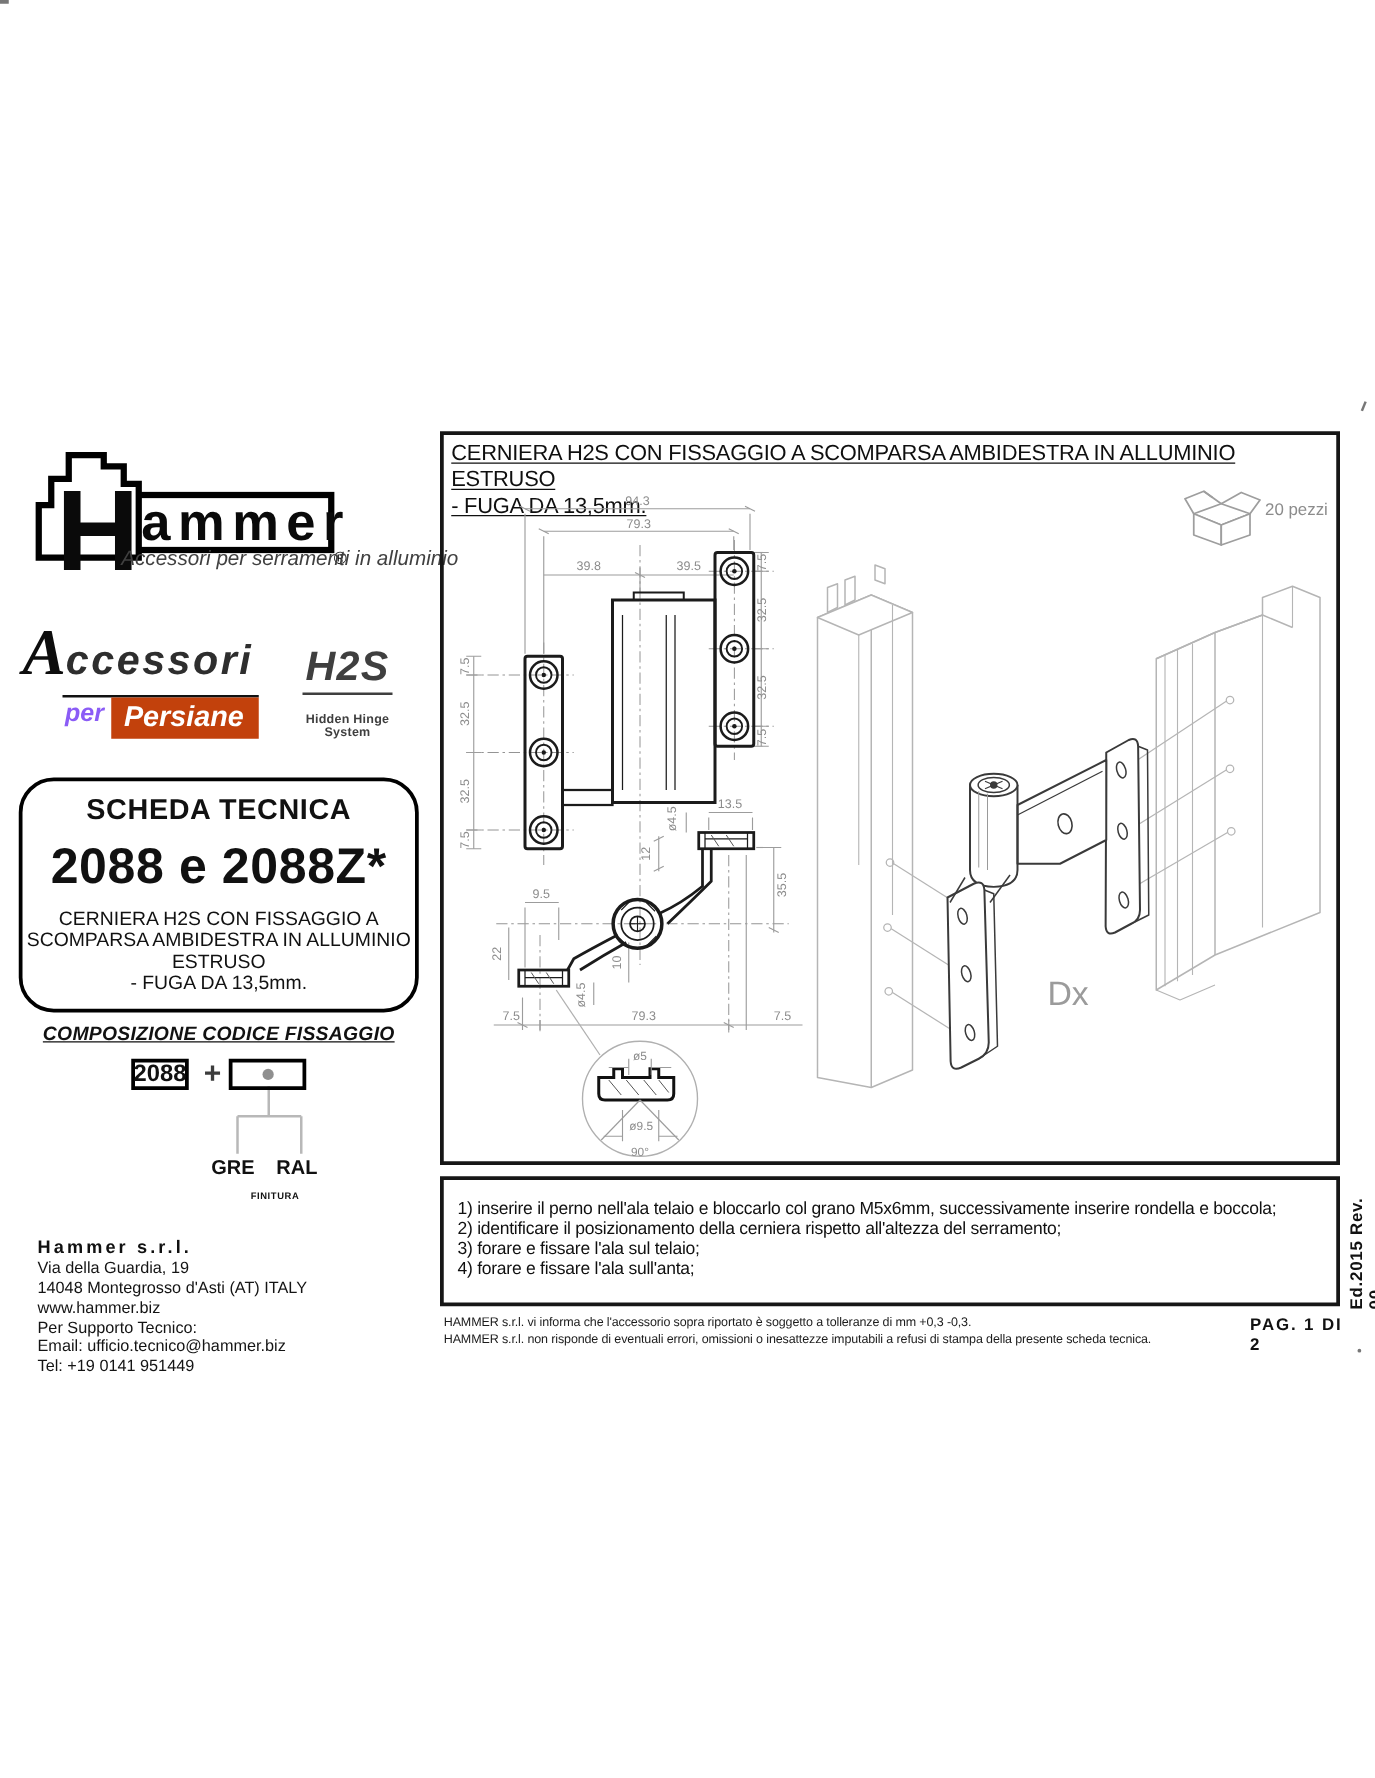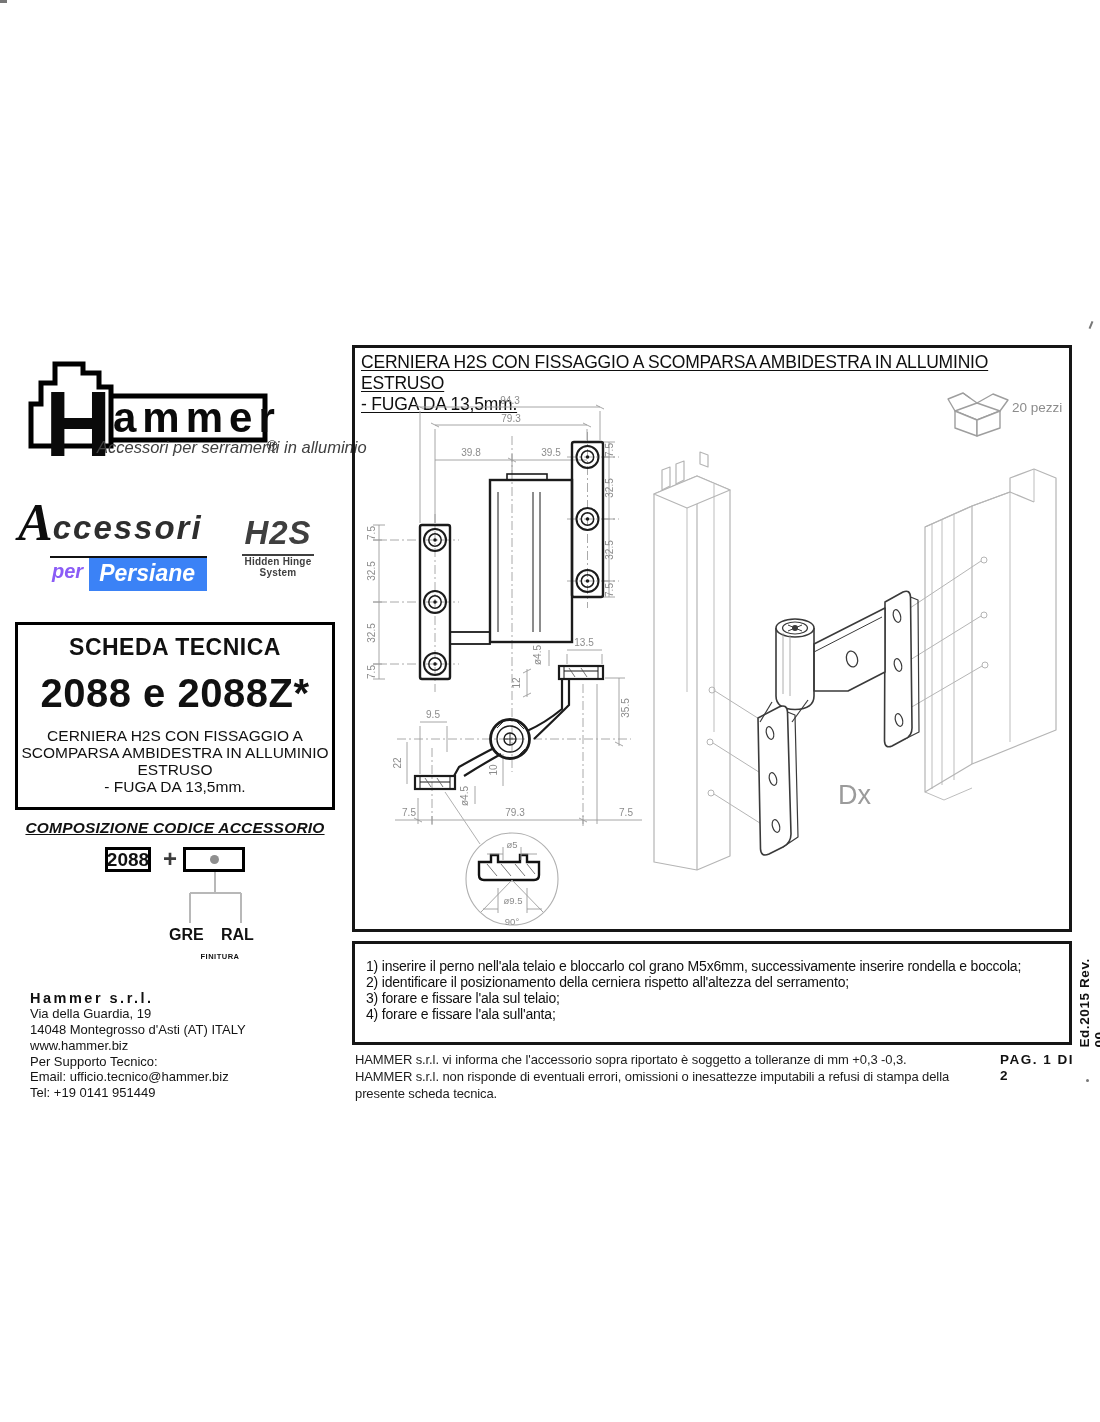--- a/index.html
+++ b/index.html
@@ -6,24 +6,24 @@
   body { background:#e8e8e8; font-family:"Liberation Sans", sans-serif; }
   .page { position:relative; width:1100px; height:1422px; background:#ffffff; margin:0 auto; overflow:hidden; color:#111; }
   .abs { position:absolute; }
 
   
   .tagline { font-style:italic; font-size:16.5px; color:#404040; white-space:nowrap; }
   .persiane-a { font:italic 900 52px "Liberation Serif", serif; color:#0d0d0d; line-height:0.9; }
   .persiane-ccessori { font:italic 600 33px "Liberation Sans", sans-serif; color:#2e2e2e; letter-spacing:2px; }
   .per-row { border-top:2.5px solid #111; display:flex; align-items:stretch; }
   .per-word { font:italic 700 20px "Liberation Sans", sans-serif; color:#8b5cf6; padding:2px 6px 0 2px; }
-  .persiane-box { background:#3b82f6; color:#fff; font:italic 700 23px "Liberation Sans", sans-serif; padding:2px 12px 4px 10px; }
+  .persiane-box { background:#c2410c; color:#fff; font:italic 700 23px "Liberation Sans", sans-serif; padding:2px 12px 4px 10px; }
   .h2s-wrap { width:104px; text-align:center; color:#3f3f3f; }
   .h2s-mark { font:italic 800 33px "Liberation Sans", sans-serif; letter-spacing:1px; border-bottom:2.5px solid #3f3f3f; display:inline-block; padding:0 2px 2px 2px; }
-  .h2s-sub { font-size:10px; font-weight:700; letter-spacing:0.2px; margin-top:0; }
+  .h2s-sub { font-size:10px; font-weight:700; letter-spacing:0.2px; margin-top:14px; }
   .sheet-box { border:3.5px solid #000; text-align:center; padding-top:9px; }
   .sheet-header { font-size:23px; font-weight:700; letter-spacing:0.5px; }
   .sheet-code { font-size:40px; font-weight:700; margin-top:10px; letter-spacing:0.5px; }
   .sheet-desc { font-size:15.5px; line-height:1.1; margin-top:11px; }
   .comp-title { font:italic 700 15.5px "Liberation Sans", sans-serif; text-decoration:underline; text-align:center; letter-spacing:0.2px; }
   .code-box { border:3px solid #000; display:flex; align-items:center; justify-content:center; font-weight:700; font-size:19px; }
   .plus-sign { font-size:24px; font-weight:700; color:#3c3c3c; }
   .gray-dot { width:9px; height:9px; border-radius:50%; background:#8f8f8f; }
   .finish-opt { font-weight:700; font-size:16px; }
   .finish-label { font-weight:700; font-size:7.5px; letter-spacing:0.5px; text-align:center; }
@@ -31,21 +31,21 @@
   .company-line { font-size:13px; line-height:1.22; color:#141414; }
 
   
   .main-frame { border:3px solid #161616; }
   .main-title { font-size:17.5px; letter-spacing:-0.2px; line-height:1.2; color:#0f0f0f; }
   .main-title span { text-decoration:underline; text-underline-offset:2px; }
   .pezzi { font-size:13.5px; color:#8c8c8c; }
   .schema-box { border:3px solid #161616; padding:7px 11px; }
   .schema-title { font-size:15.5px; font-weight:700; text-decoration:underline; letter-spacing:-0.2px; }
   .schema-steps { margin-top:8px; font-size:14px; line-height:1.14; letter-spacing:-0.2px; color:#101010; }
-  .disclaimer { font-size:13px; line-height:1.3; color:#1c1c1c; letter-spacing:-0.1px; }
+  .disclaimer { font-size:10px; line-height:1.3; color:#1c1c1c; letter-spacing:-0.1px; }
   .edition { font-weight:700; font-size:13.5px; line-height:1.08; letter-spacing:0.6px; transform:rotate(-90deg); white-space:nowrap; }
   .pag { font-weight:700; font-size:13.5px; letter-spacing:1.5px; line-height:1.18; }
   .mark { position:absolute; background:#777; }
   svg text { font-family:"Liberation Sans", sans-serif; }
 </style>
 </head>
 <body>
 
 <div class="page">
 
@@ -69,32 +69,32 @@
   <div class="abs per-row" style="left:50px;top:556px;">
     <span class="per-word">per</span>
     <span class="persiane-box">Persiane</span>
   </div>
 
   <div class="abs h2s-wrap" style="left:226px;top:514px;">
     <span class="h2s-mark">H2S</span>
     <div class="h2s-sub">Hidden Hinge System</div>
   </div>
 
-  <div class="abs sheet-box" style="left:15px;top:622px;width:320px;height:188px;">
+  <div class="abs sheet-box" style="left:15px;top:622px;width:320px;height:188px;border-radius:28px;">
     <div class="sheet-header">SCHEDA TECNICA</div>
     <div class="sheet-code">2088 e 2088Z*</div>
     <div class="sheet-desc">
       <div>CERNIERA H2S CON FISSAGGIO A</div>
       <div>SCOMPARSA AMBIDESTRA IN ALLUMINIO</div>
       <div>ESTRUSO</div>
       <div>- FUGA DA 13,5mm.</div>
     </div>
   </div>
 
-  <div class="abs comp-title" style="left:15px;top:819px;width:320px;">COMPOSIZIONE CODICE ACCESSORIO</div>
+  <div class="abs comp-title" style="left:15px;top:819px;width:320px;">COMPOSIZIONE CODICE FISSAGGIO</div>
 
   <div class="abs" style="left:100px;top:845px;width:170px;height:125px;">
     <svg class="abs" style="left:0;top:0;" width="170" height="125" viewBox="0 0 170 125">
       <g stroke="#b8b8b8" stroke-width="2" fill="none">
         <line x1="115" y1="24" x2="115" y2="48"></line>
         <line x1="90" y1="48" x2="141" y2="48"></line>
         <line x1="90" y1="48" x2="90" y2="78"></line>
         <line x1="141" y1="48" x2="141" y2="78"></line>
       </g>
     </svg>

